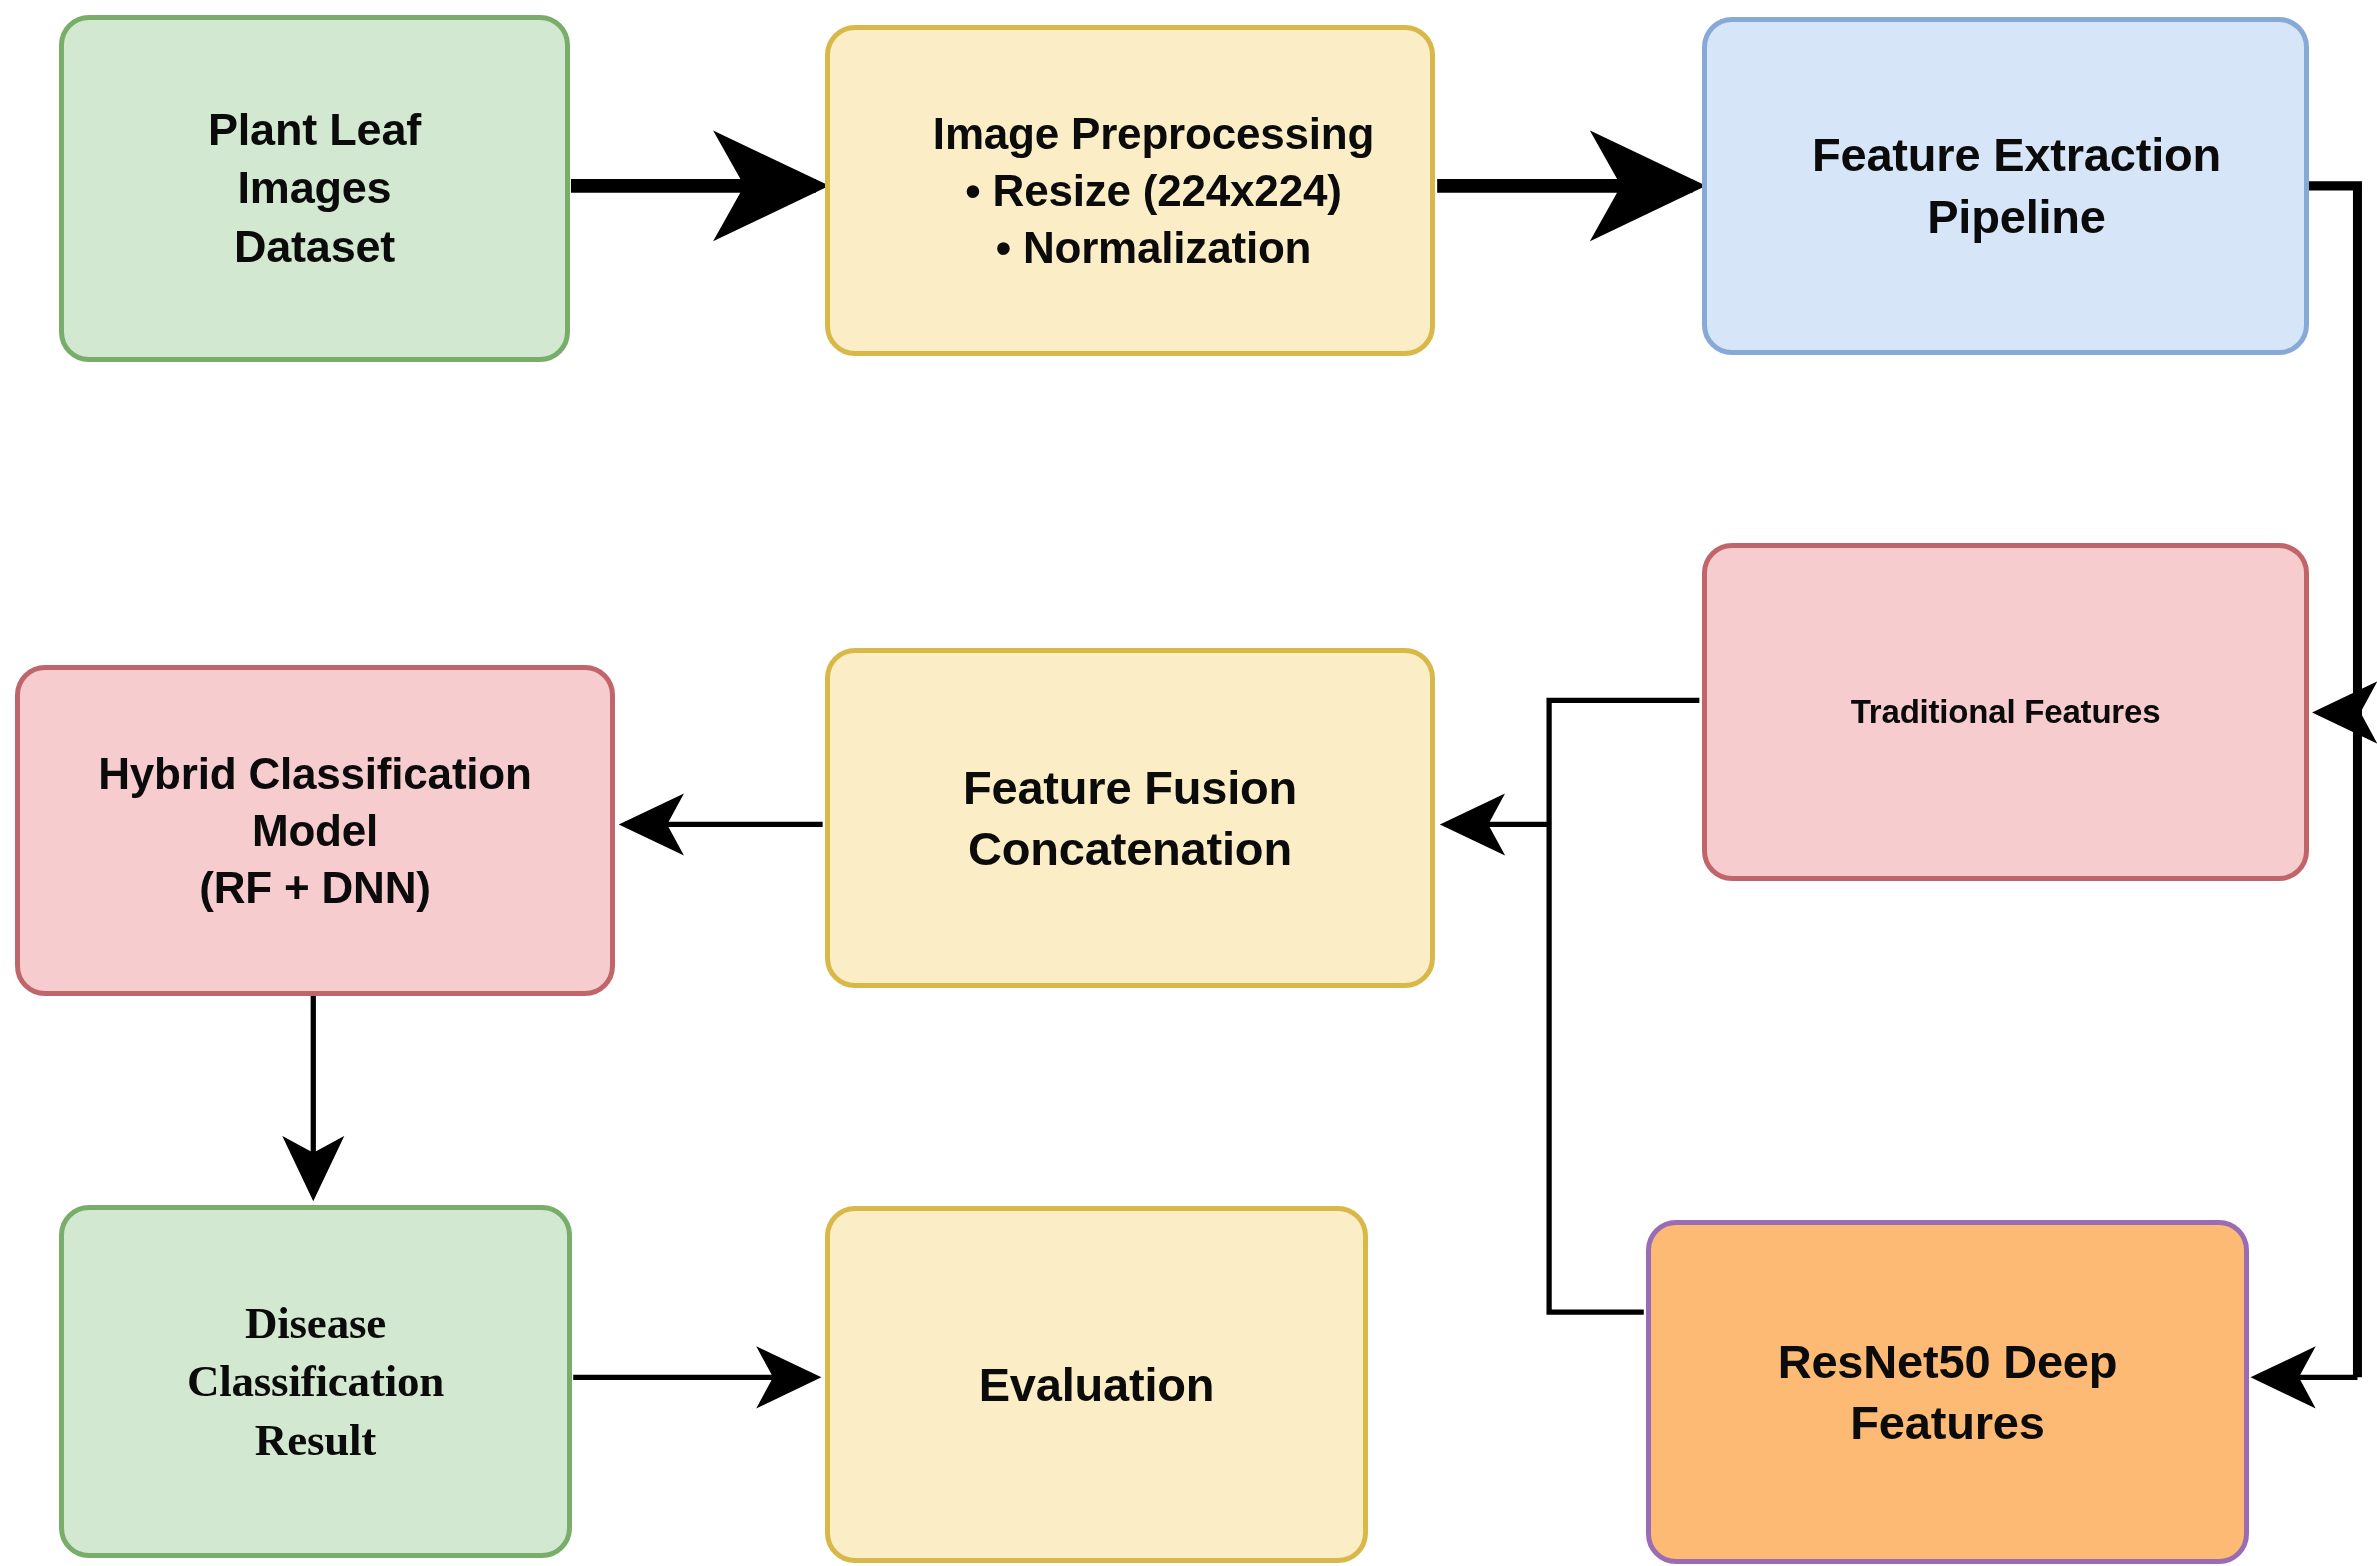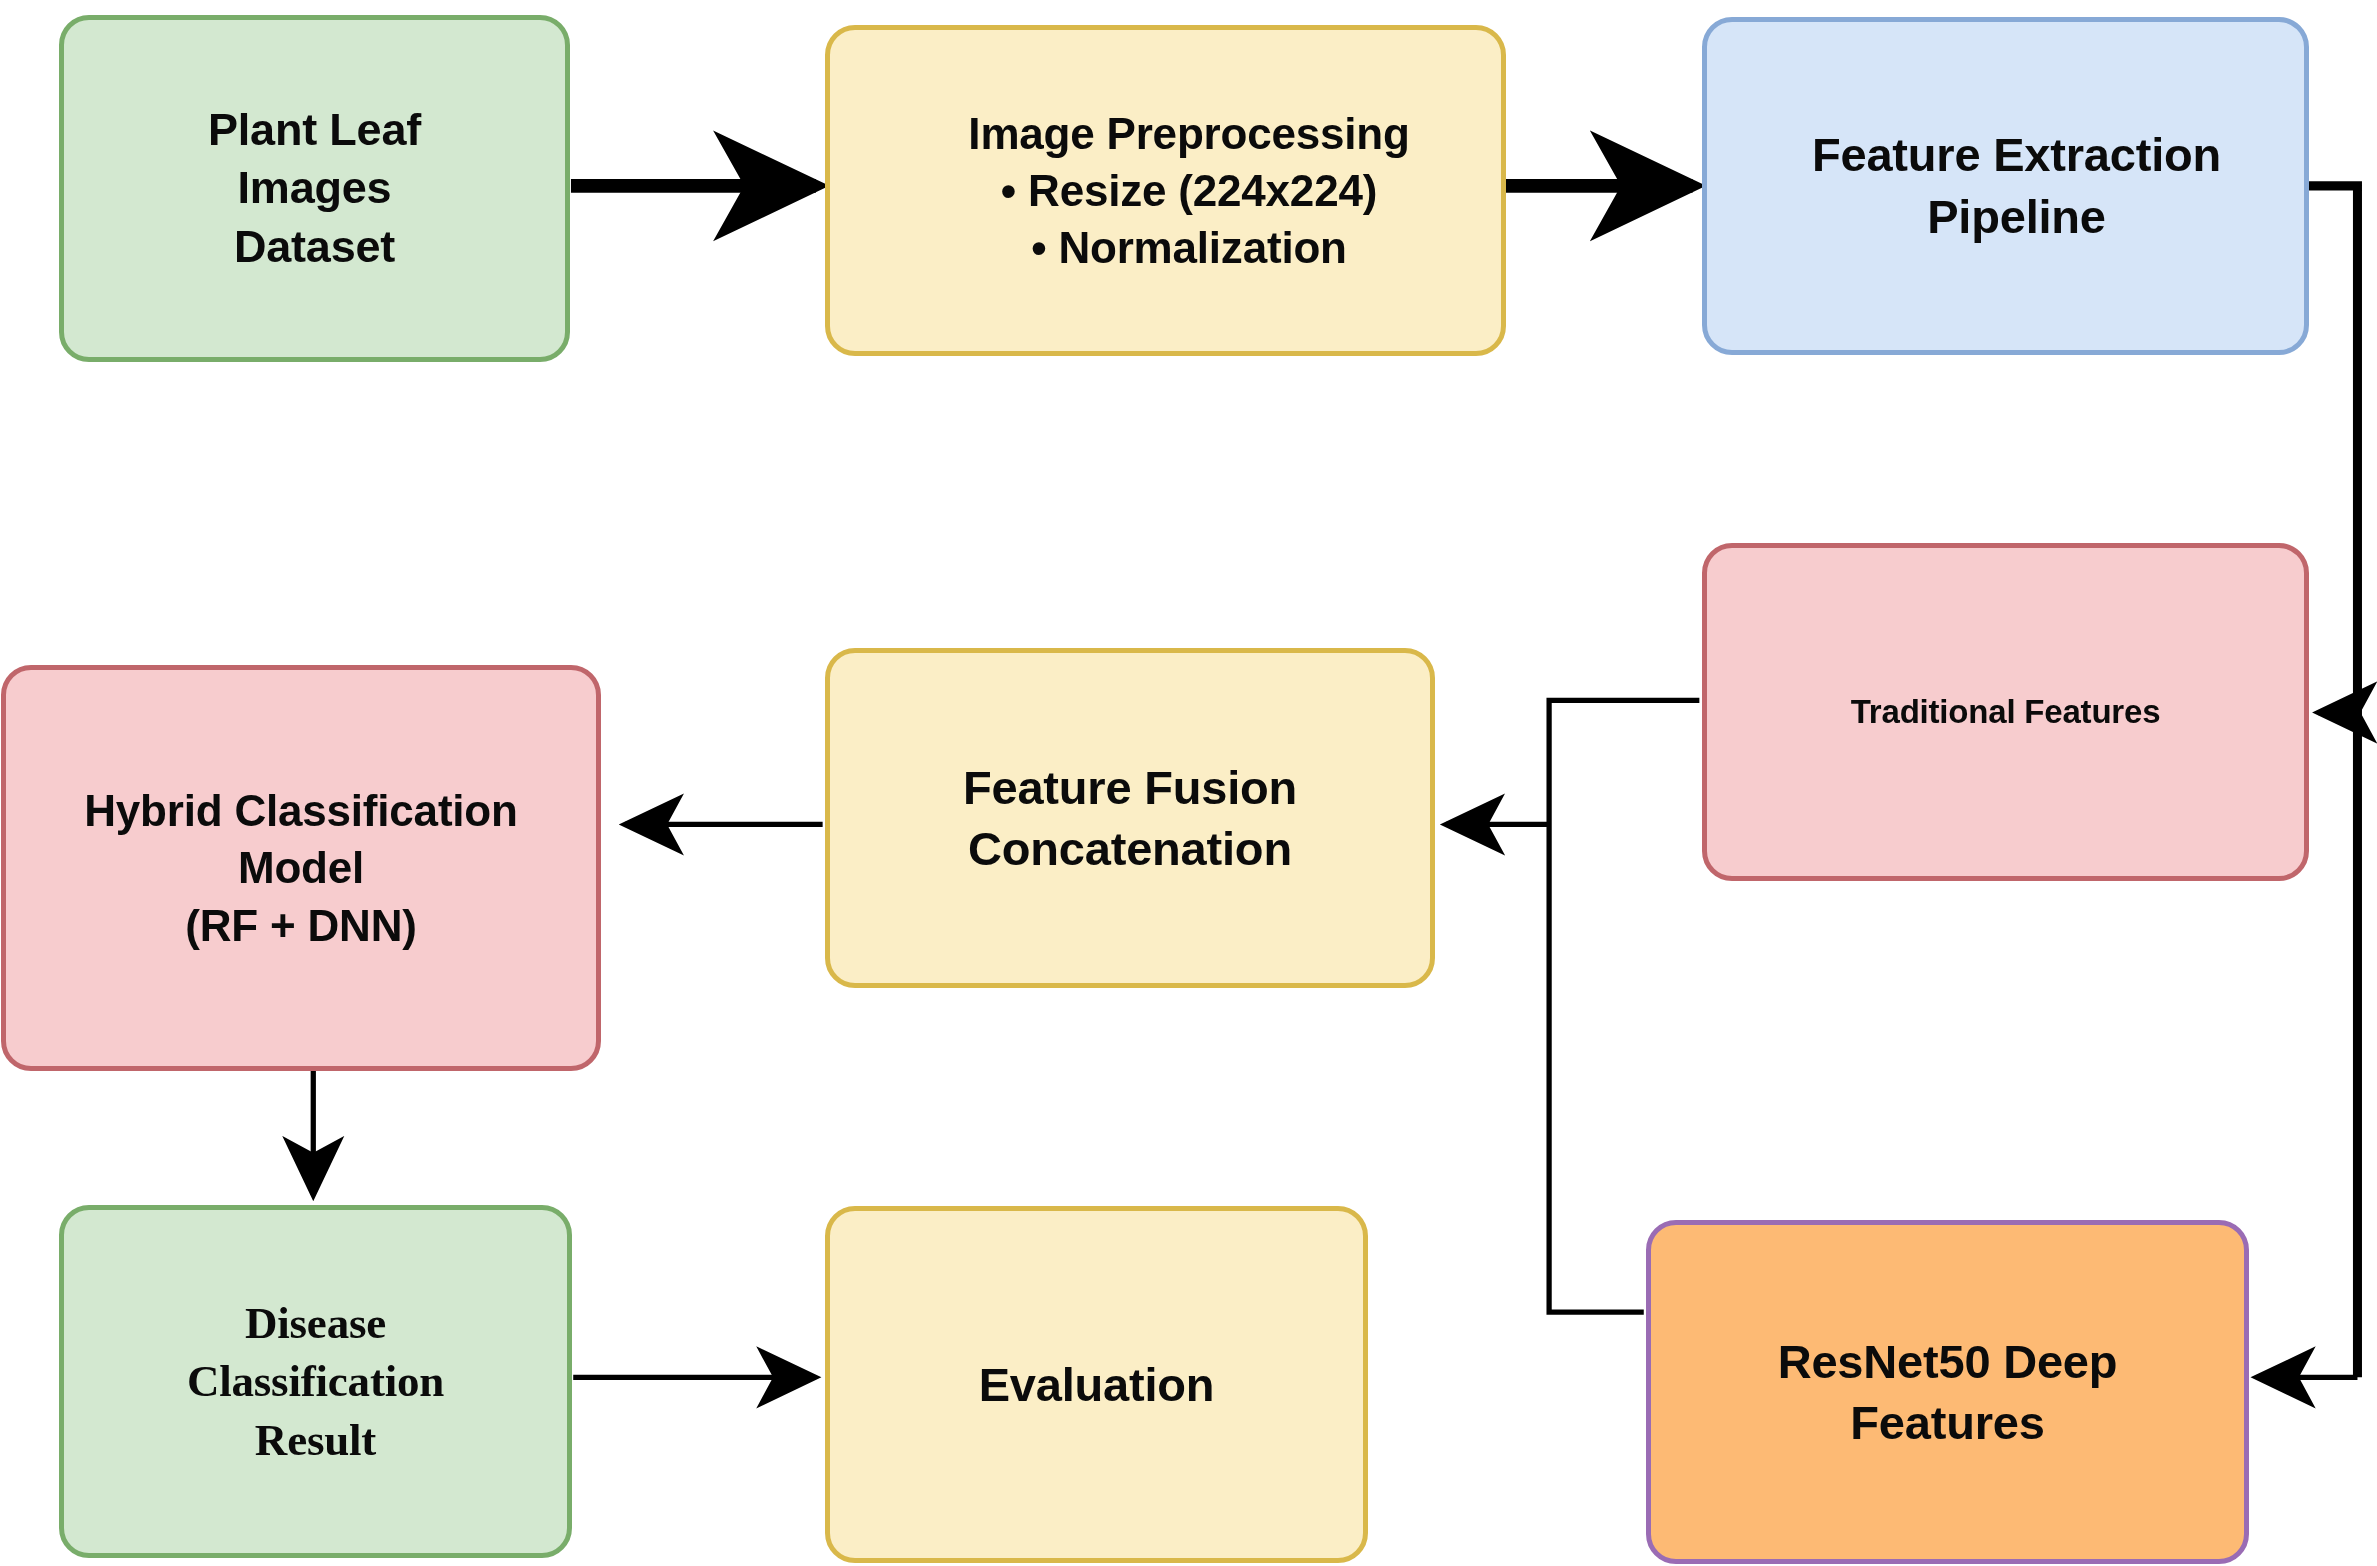--- a/index.html
+++ b/index.html
@@ -37,25 +37,25 @@
   }
   
   .green  { background: #d3e8d0; border-color: #79ad6a; }
   .yellow { background: #fbeec6; border-color: #d9b84a; }
   .blue   { background: #d6e5f8; border-color: #87a9d6; }
   .pink   { background: #f7ccce; border-color: #c0666b; }
   .purple { background: #fdba74; border-color: #9a6cb4; }
 
   
   #n-dataset       { left: 59px;   top: 15px;   width: 511px;  height: 347px; }
-  #n-preprocess    { left: 825px; top: 25px;   width: 681px;  height: 331px; padding-left: 47px; }
+  #n-preprocess    { left: 825px; top: 25px;   width: 610px;  height: 331px; padding-left: 47px; }
   #n-extract       { left: 1702px; top: 16.5px;   width: 607px;  height: 338px; padding-left: 22px; }
   #n-traditional   { left: 1702px; top: 543px;  width: 607px;  height: 338px; }
   #n-fusion        { left: 825px; top: 648px;  width: 610px;  height: 340px; }
-  #n-hybrid        { left: 1px;   top: 665px;  width: 600px;  height: 406px; }
+  #n-hybrid        { left: 15px;   top: 665px;  width: 600px;  height: 331px; }
   #n-disease       { left: 59px;   top: 1205px; width: 513px;  height: 353px; font-family: Liberation Serif, serif; }
   #n-evaluation    { left: 825px; top: 1206px; width: 543px;  height: 357px; }
   #n-resnet        { left: 1646px; top: 1220px; width: 603px;  height: 344px; }
 
   #n-dataset    .label { font-size: 45px; }
   #n-preprocess .label { font-size: 44px; }
   #n-extract    .label { font-size: 47px; }
   #n-traditional .label{ font-size: 33px; }
   #n-fusion     .label { font-size: 47px; }
   #n-hybrid     .label { font-size: 44px; }

